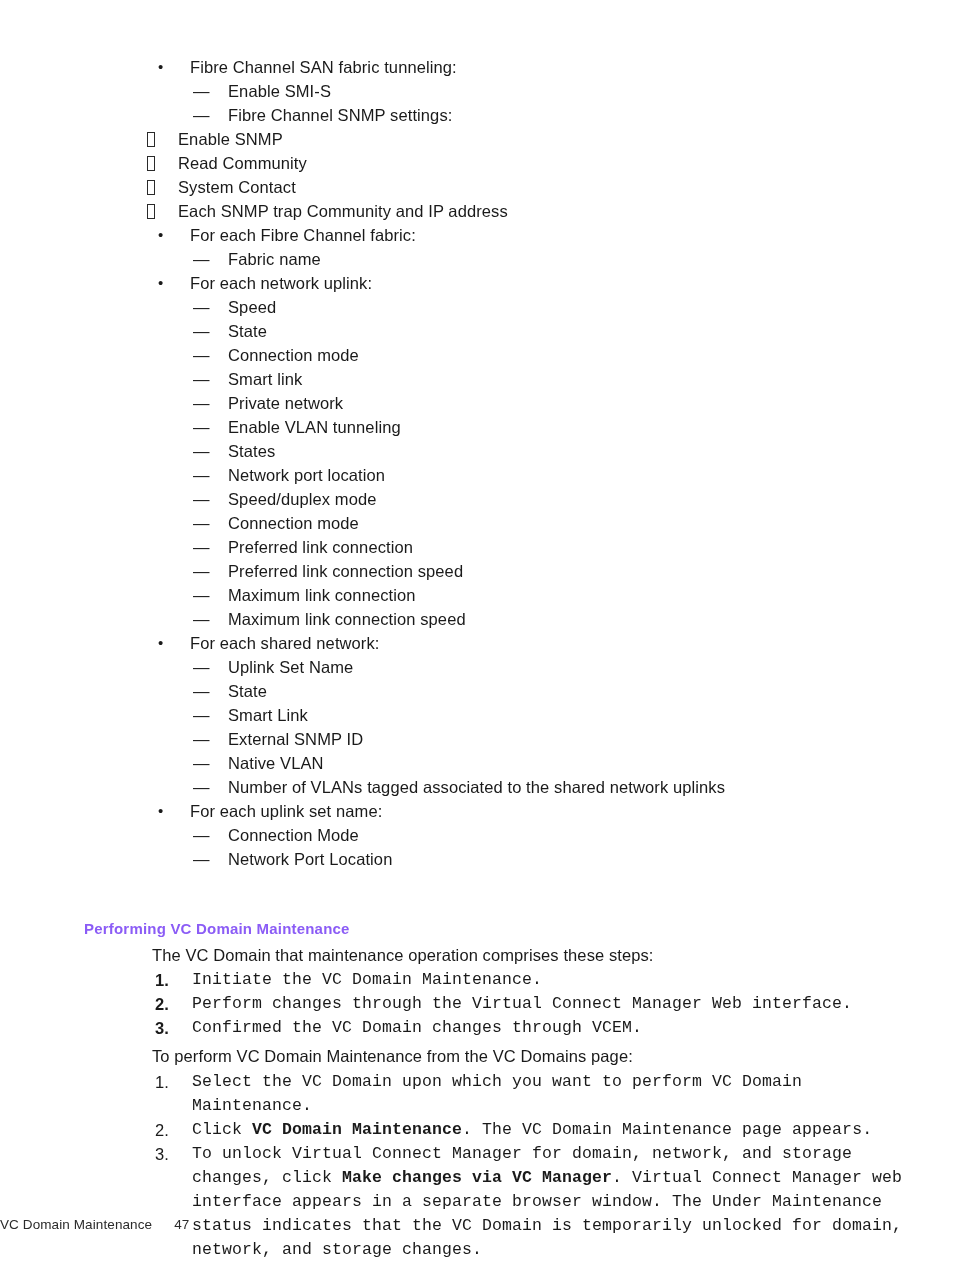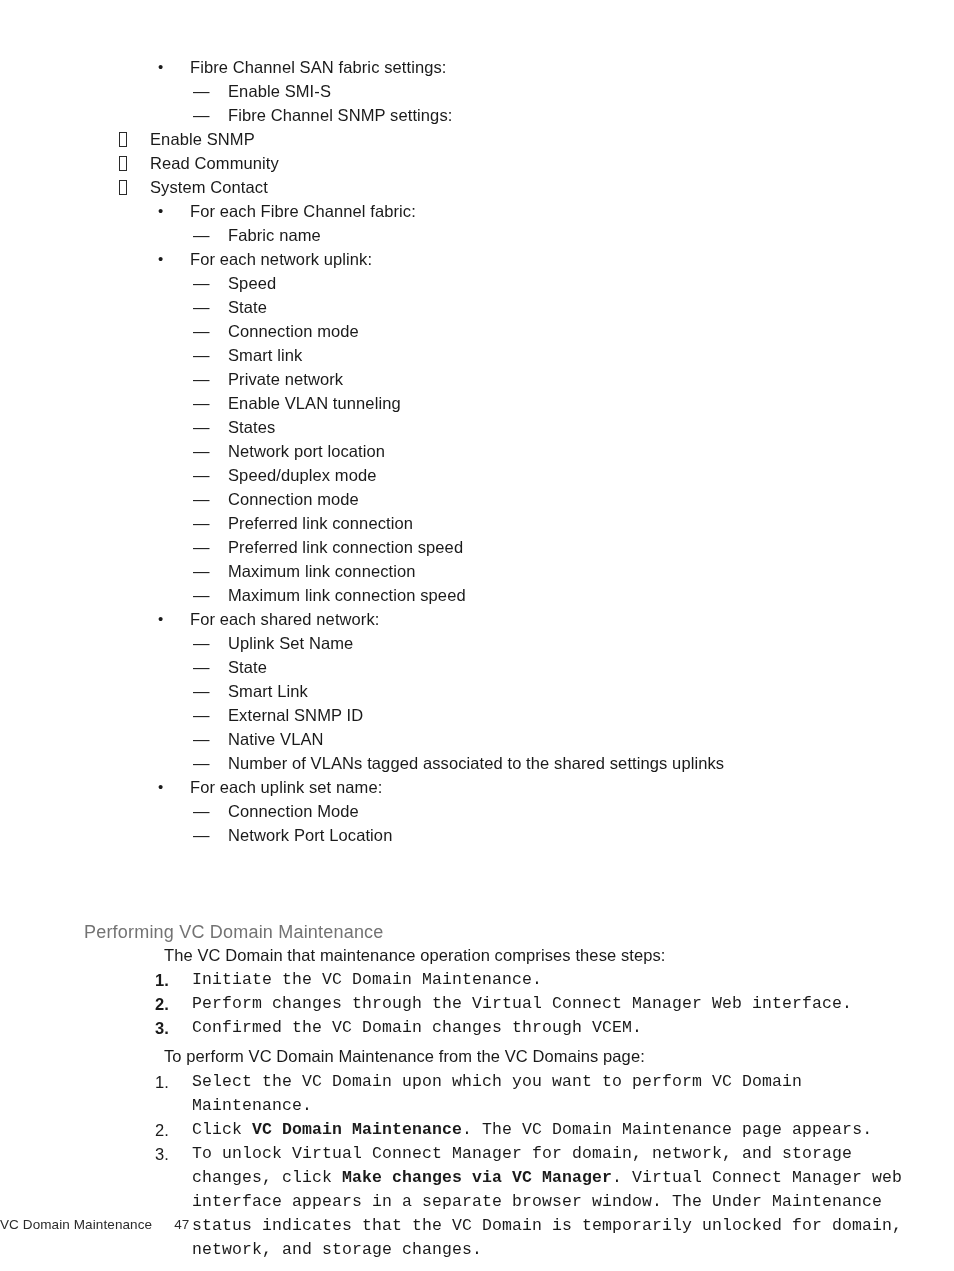--- a/index.html
+++ b/index.html
@@ -47,21 +47,21 @@
 
   
   .lvl2 { padding-left: 193px; }
   .lvl2 > .marker {
     width: 35px;
     flex: 0 0 35px;
     line-height: 24px;
   }
 
   
-  .lvl3 { padding-left: 119px; }
+  .lvl3 { padding-left: 119px; margin-left: 28px; }
   .lvl3 > .marker {
     width: 31px;
     flex: 0 0 31px;
     line-height: 24px;
     position: relative;
   }
   .tofu {
     display: inline-block;
     width: 8px;
     height: 15px;
@@ -71,32 +71,32 @@
     margin-top: 4px;
   }
 
   .row > .txt { flex: 1 1 auto; }
 
   
   .h2 {
     position: absolute;
     left: 84px;
     top: 902px;
-    font-size: 18px;
-    font-weight: 400;
+    font-size: 15px;
+    font-weight: 700;
     line-height: 30px;
     letter-spacing: 0.2px;
-    color: #737373;
+    color: #8b5cf6;
     white-space: nowrap;
   }
 
   
   .para {
     position: absolute;
-    left: 164px;
+    left: 152px;
     font-size: 16.5px;
     line-height: 24px;
     letter-spacing: 0.1px;
   }
 
   
   .nlist {
     position: absolute;
     left: 155px;
     margin: 0;
@@ -140,21 +140,21 @@
   }
 </style>
 </head>
 <body>
 
 <div class="page">
 
   <ul class="blist" id="bullet-list" style="position:absolute; left:0; top:55px; width:954px;">
       <li class="row lvl1">
         <span class="marker">•</span>
-        <span class="txt">Fibre Channel SAN fabric settings:</span>
+        <span class="txt">Fibre Channel SAN fabric tunneling:</span>
       </li>
       <li class="row lvl2">
         <span class="marker">—</span>
         <span class="txt">Enable SMI-S</span>
       </li>
       <li class="row lvl2">
         <span class="marker">—</span>
         <span class="txt">Fibre Channel SNMP settings:</span>
       </li>
       <li class="row lvl3">
@@ -162,20 +162,24 @@
         <span class="txt">Enable SNMP</span>
       </li>
       <li class="row lvl3">
         <span class="marker"><span class="tofu"></span></span>
         <span class="txt">Read Community</span>
       </li>
       <li class="row lvl3">
         <span class="marker"><span class="tofu"></span></span>
         <span class="txt">System Contact</span>
       </li>
+      <li class="row lvl3">
+        <span class="marker"><span class="tofu"></span></span>
+        <span class="txt">Each SNMP trap Community and IP address</span>
+      </li>
       <li class="row lvl1">
         <span class="marker">•</span>
         <span class="txt">For each Fibre Channel fabric:</span>
       </li>
       <li class="row lvl2">
         <span class="marker">—</span>
         <span class="txt">Fabric name</span>
       </li>
       <li class="row lvl1">
         <span class="marker">•</span>
@@ -256,21 +260,21 @@
       <li class="row lvl2">
         <span class="marker">—</span>
         <span class="txt">External SNMP ID</span>
       </li>
       <li class="row lvl2">
         <span class="marker">—</span>
         <span class="txt">Native VLAN</span>
       </li>
       <li class="row lvl2">
         <span class="marker">—</span>
-        <span class="txt">Number of VLANs tagged associated to the shared settings uplinks</span>
+        <span class="txt">Number of VLANs tagged associated to the shared network uplinks</span>
       </li>
       <li class="row lvl1">
         <span class="marker">•</span>
         <span class="txt">For each uplink set name:</span>
       </li>
       <li class="row lvl2">
         <span class="marker">—</span>
         <span class="txt">Connection Mode</span>
       </li>
       <li class="row lvl2">

